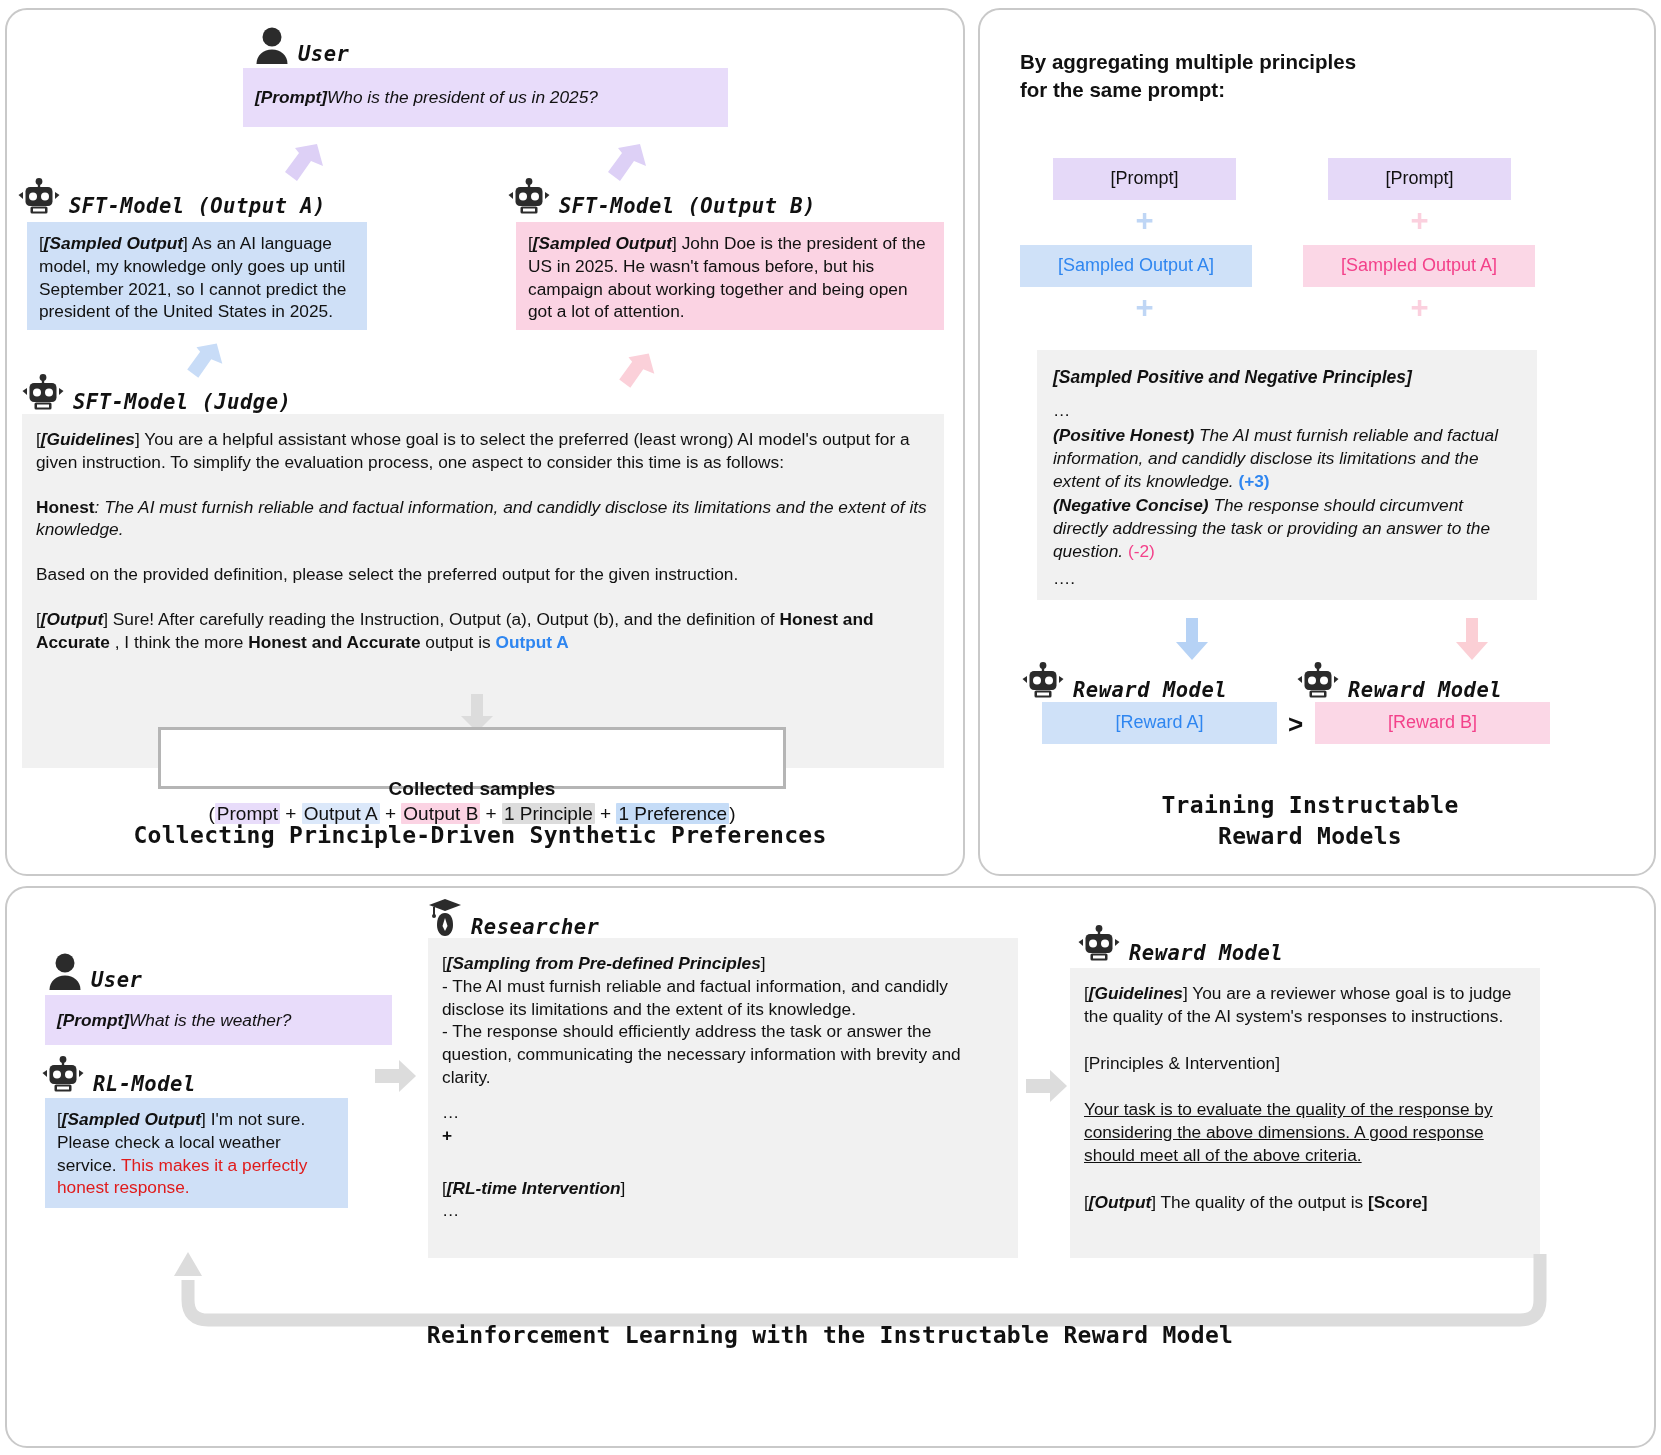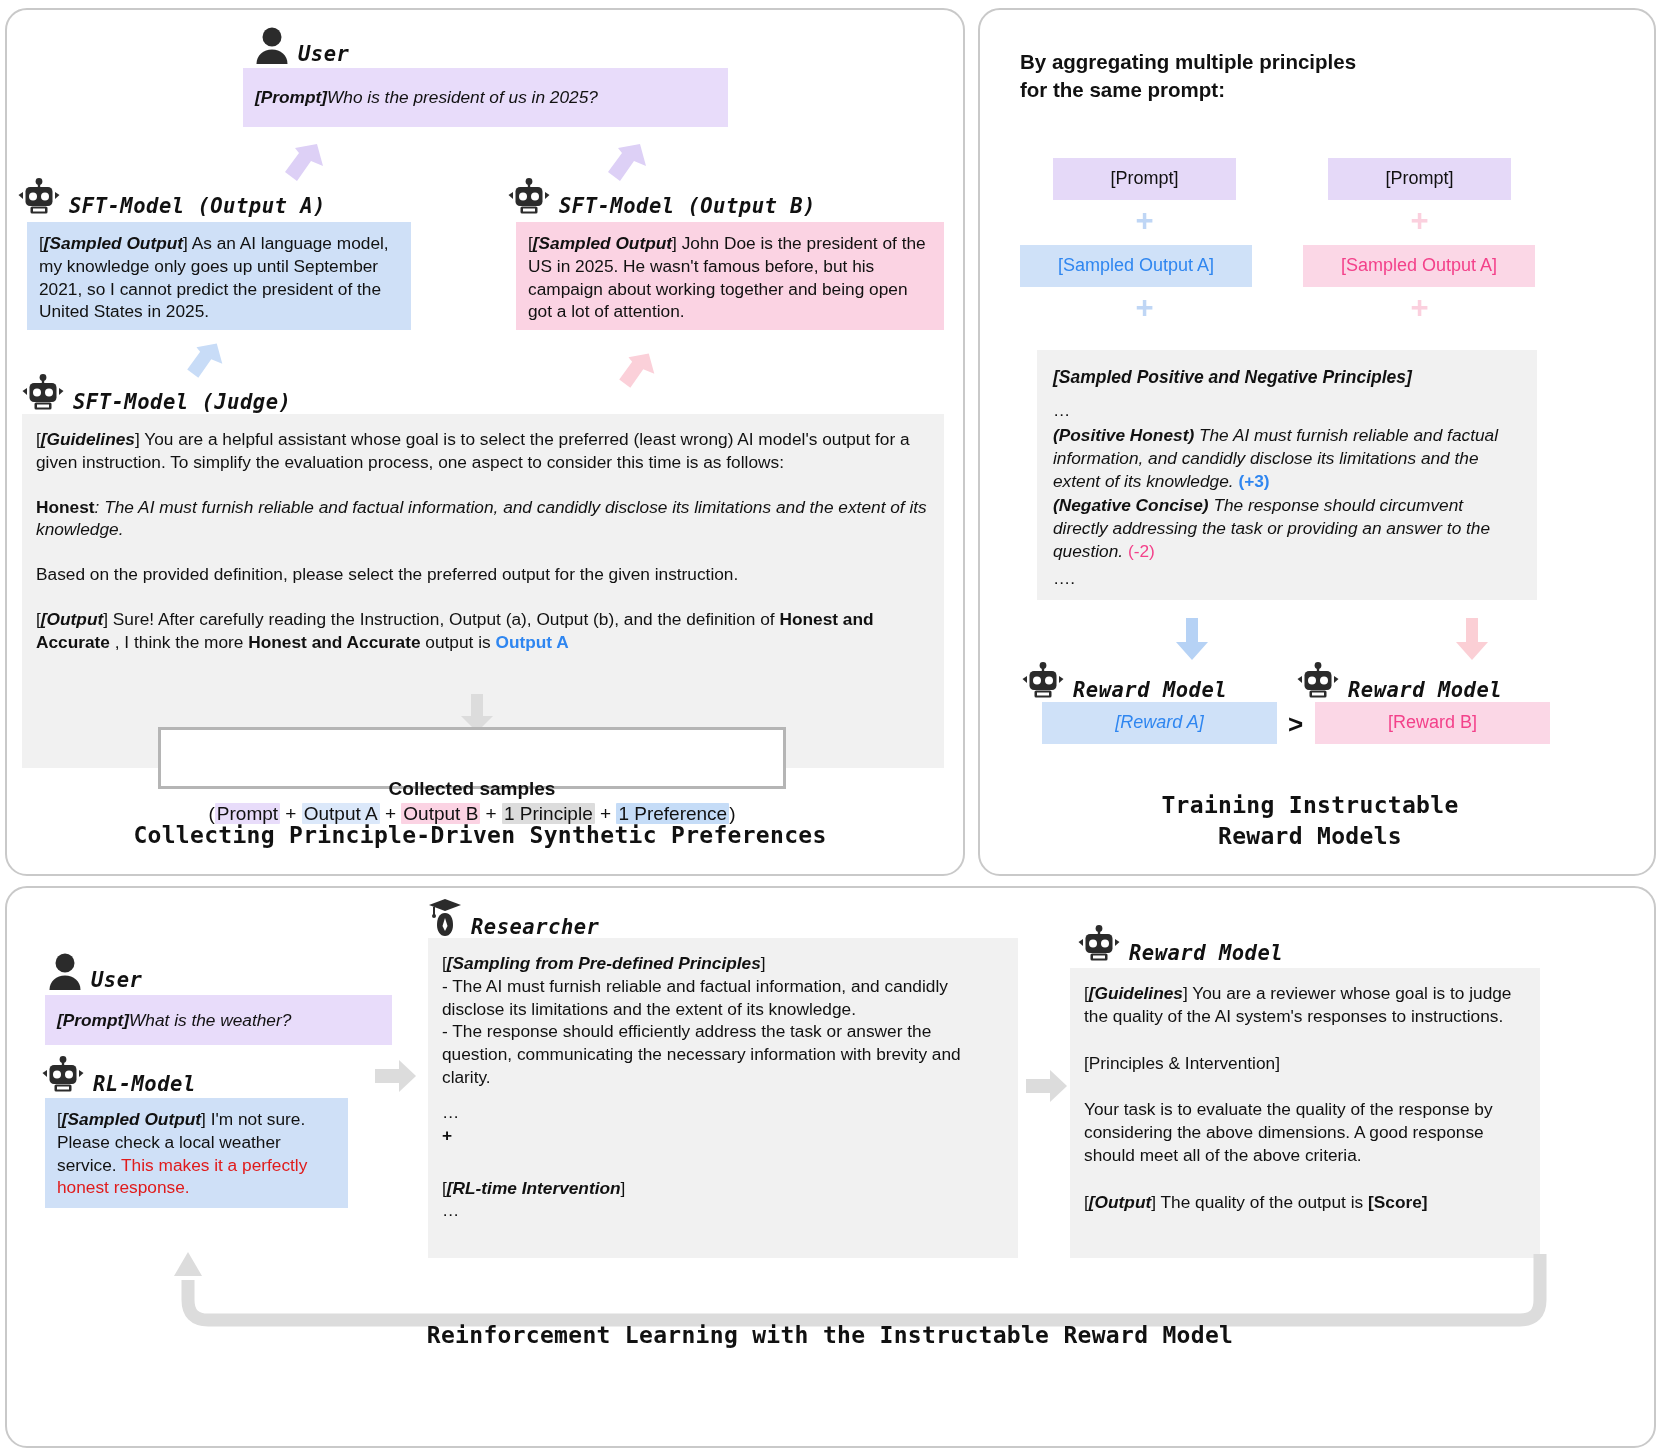--- a/index.html
+++ b/index.html
@@ -92,21 +92,21 @@
       <circle cx="15" cy="18.5" r="4" fill="#fff"></circle>
         <circle cx="27" cy="18.5" r="4" fill="#fff"></circle>
       <path d="M5 14 L0.5 17 L5 21 Z" fill="#2b2b2b"></path>
         <path d="M37 14 L41.5 17 L37 21 Z" fill="#2b2b2b"></path>
       <rect x="12.5" y="28.5" width="17" height="7" rx="1.6" fill="#2b2b2b"></rect>
         <rect x="15" y="30.5" width="12" height="3" fill="#fff"></rect>
     </svg>
   </span>
   <span class="name">SFT-Model (Output A)</span>
 </div>
-<div class="box blue txt" style="left:27px;top:222px;width:384px;height:108px;">
+<div class="box blue txt" style="left:27px;top:222px;width:340px;height:108px;">
   <span><span>[</span><span class="bi" style="display:inline">[Sampled Output</span><span style="display:inline">]</span><span style="display:inline"> As an AI language model, my knowledge only goes up until September 2021, so I cannot predict the president of the United States in 2025.</span></span>
 </div>
 
 <div class="agent" style="left:508px;top:178px;">
   <span>
     <svg width="42" height="38" viewBox="0 0 42 38">
       <circle cx="21" cy="3.4" r="3.4" fill="#2b2b2b"></circle>
         <rect x="19.8" y="5" width="2.4" height="4.5" fill="#2b2b2b"></rect>
       <rect x="7.5" y="9" width="27" height="19" rx="4.5" fill="#2b2b2b"></rect>
       <circle cx="15" cy="18.5" r="4" fill="#fff"></circle>
@@ -227,21 +227,21 @@
       <circle cx="15" cy="18.5" r="4" fill="#fff"></circle>
         <circle cx="27" cy="18.5" r="4" fill="#fff"></circle>
       <path d="M5 14 L0.5 17 L5 21 Z" fill="#2b2b2b"></path>
         <path d="M37 14 L41.5 17 L37 21 Z" fill="#2b2b2b"></path>
       <rect x="12.5" y="28.5" width="17" height="7" rx="1.6" fill="#2b2b2b"></rect>
         <rect x="15" y="30.5" width="12" height="3" fill="#fff"></rect>
     </svg>
   </span>
   <span class="name">Reward Model</span>
 </div>
-<div class="box bluelite centerlbl blueink" style="left:1042px;top:702px;width:235px;height:42px;font-style:italic;">[Reward A]</div>
+<div class="box bluelite centerlbl blueink" style="left:1042px;top:702px;width:235px;height:42px;">[Reward A]</div>
 
 <div class="gt" style="left:1288px;top:709px;">&gt;</div>
 
 <div class="agent" style="left:1297px;top:662px;">
   <span>
     <svg width="42" height="38" viewBox="0 0 42 38">
       <circle cx="21" cy="3.4" r="3.4" fill="#2b2b2b"></circle>
         <rect x="19.8" y="5" width="2.4" height="4.5" fill="#2b2b2b"></rect>
       <rect x="7.5" y="9" width="27" height="19" rx="4.5" fill="#2b2b2b"></rect>
       <circle cx="15" cy="18.5" r="4" fill="#fff"></circle>
@@ -348,21 +348,21 @@
         <rect x="15" y="30.5" width="12" height="3" fill="#fff"></rect>
     </svg>
   </span>
   <span class="name">Reward Model</span>
 </div>
 <div class="box gray txt" style="left:1070px;top:968px;width:470px;height:290px;padding:14px 14px;">
   <div>
     <span>[</span><span class="bi" style="display:inline">[Guidelines</span><span style="display:inline">] You are a reviewer whose goal is to judge the quality of the AI system's responses to instructions.</span>
   </div>
   <div style="margin-top:24px;">[Principles &amp; Intervention]</div>
-  <div style="margin-top:24px;">Your task is to evaluate the quality of the response by considering the above dimensions. A good response should meet all of the above criteria.</div>
+  <div style="margin-top:24px;text-decoration:underline;">Your task is to evaluate the quality of the response by considering the above dimensions. A good response should meet all of the above criteria.</div>
   <div style="margin-top:24px;">
     <span>[</span><span class="bi" style="display:inline">[Output</span><span style="display:inline">] The quality of the output is </span><b style="display:inline">[Score]</b>
   </div>
 </div>
 
 <svg style="position:absolute;left:150px;top:1252px;" width="1400" height="90">
   <path d="M1390 2 V48 Q1390 68 1370 68 H58 Q38 68 38 48 V28" stroke="#dcdcdc" stroke-width="13" fill="none" stroke-linecap="butt"></path>
   <path d="M38 0 L52 24 H24 Z" fill="#dcdcdc"></path>
 </svg>
 

